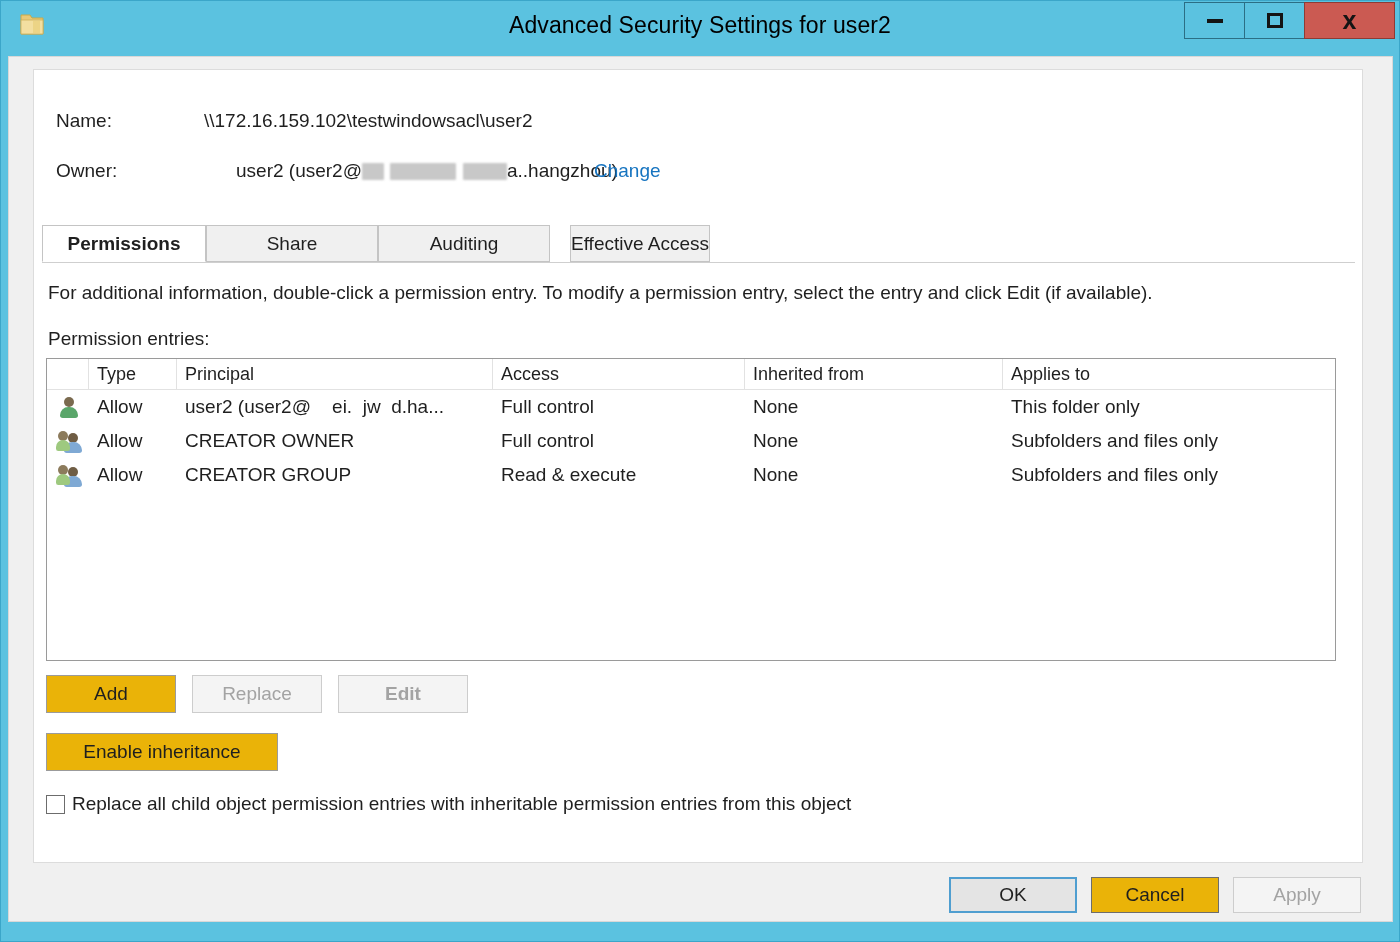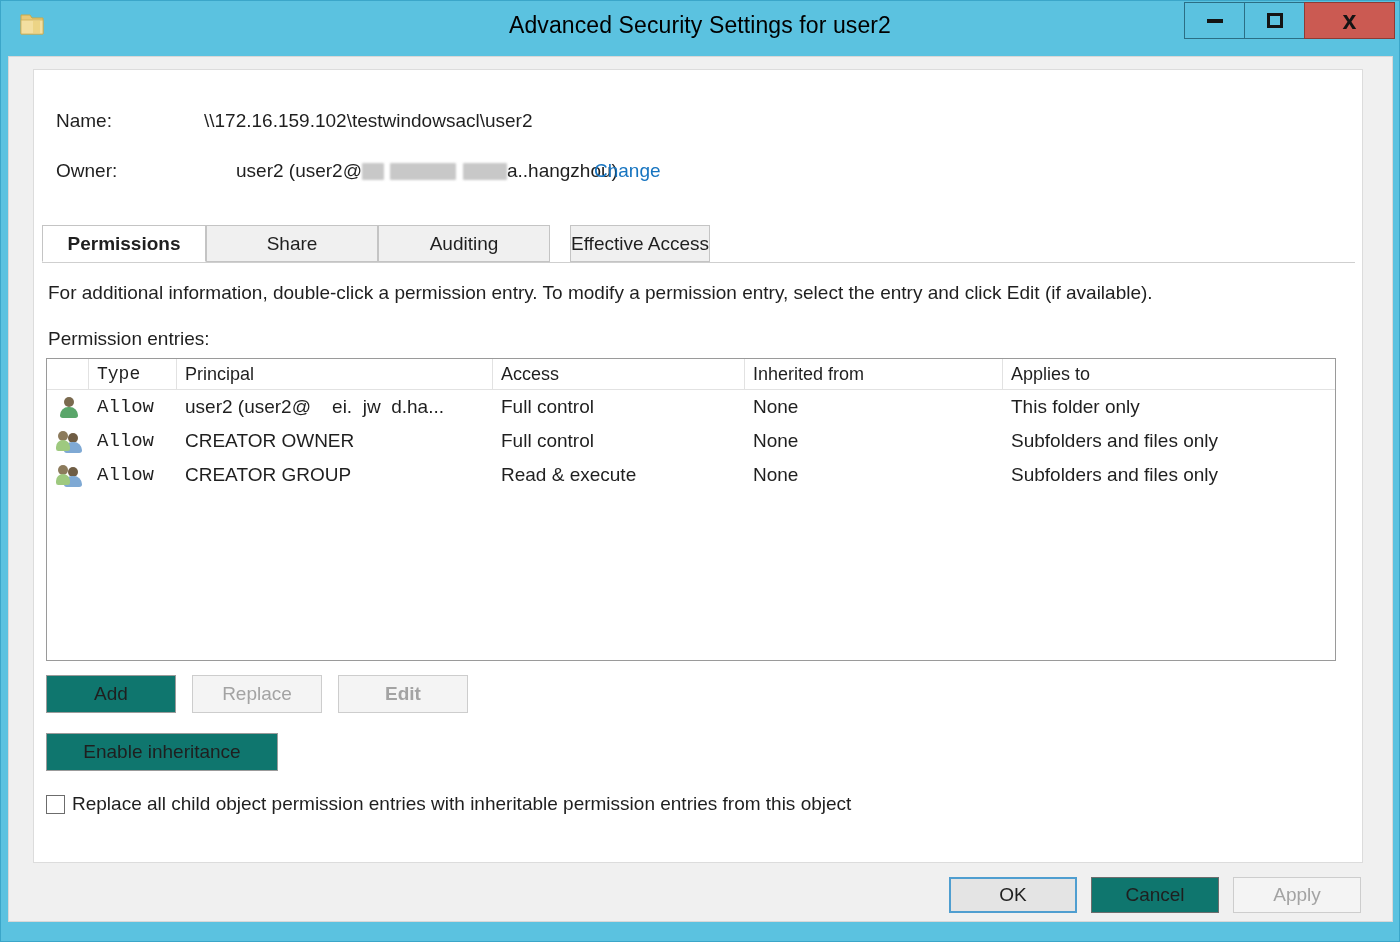--- a/index.html
+++ b/index.html
@@ -223,21 +223,21 @@
     border-right: 1px solid #e2e2e2;
     padding-left: 8px;
     display: flex;
     align-items: center;
     font-size: 18px;
     color: #1f1f1f;
     background: #ffffff;
     cursor: pointer;
   }
   .c-icon  { width: 42px; padding-left: 0; }
-  .c-type  { width: 88px; font-family: Liberation Mono, monospace; }
+  .c-type  { width: 88px; }
   .c-prin  { width: 316px; }
   .c-acc   { width: 252px; }
   .c-inh   { width: 258px; }
   .c-app   { width: 332px; border-right: none; }
 
   .grow {
     display: flex;
     height: 34px;
     align-items: center;
   }
@@ -268,21 +268,21 @@
   .single .body { left: 3px; top: 12px; background: #5aa66a; }
   .grp .head.b  { left: 11px; top: 4px; background: #6f5d44; }
   .grp .body.b  { left: 7px;  top: 13px; background: #7fa9d4; }
   .grp .head.a  { left: 1px;  top: 2px; background: #8c7b5c; }
   .grp .body.a  { left: -1px; top: 11px; width: 14px; background: #9ec97f; }
 
   
   .btn {
     position: absolute;
     box-sizing: border-box;
-    background: #0f766e;
+    background: #eab308;
     border: 1px solid #9b9b9b;
     font-size: 19px;
     color: #1f1f1f;
     display: flex;
     align-items: center;
     justify-content: center;
     cursor: pointer;
     font-family: "Liberation Sans", sans-serif;
   }
   .btn.disabled {

